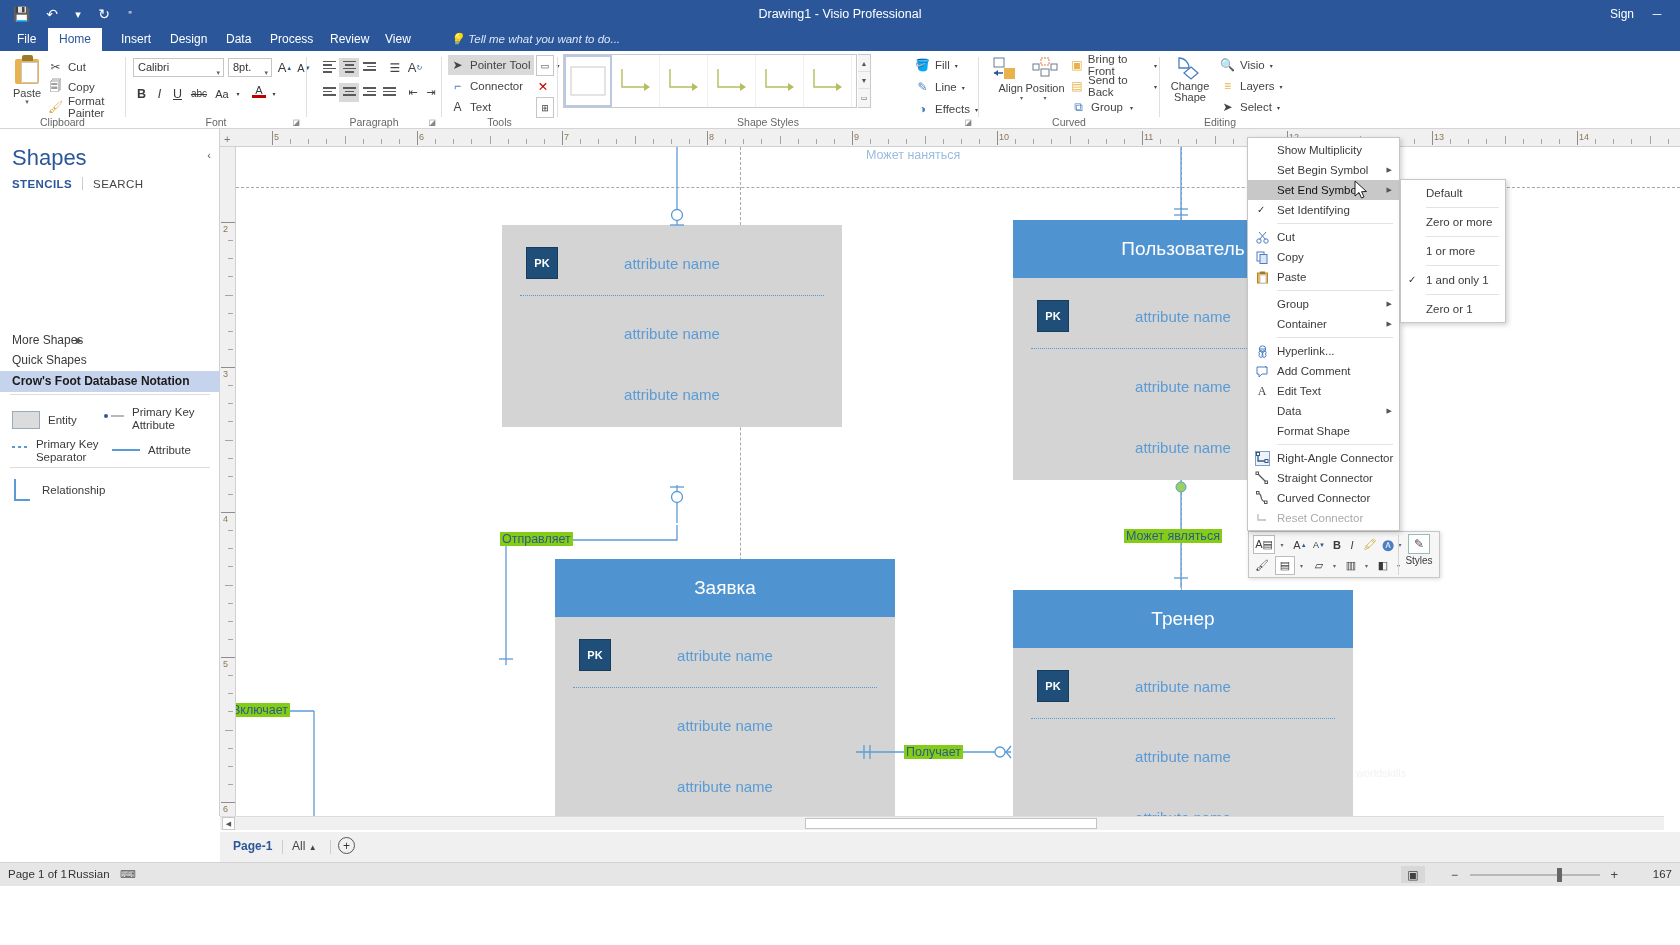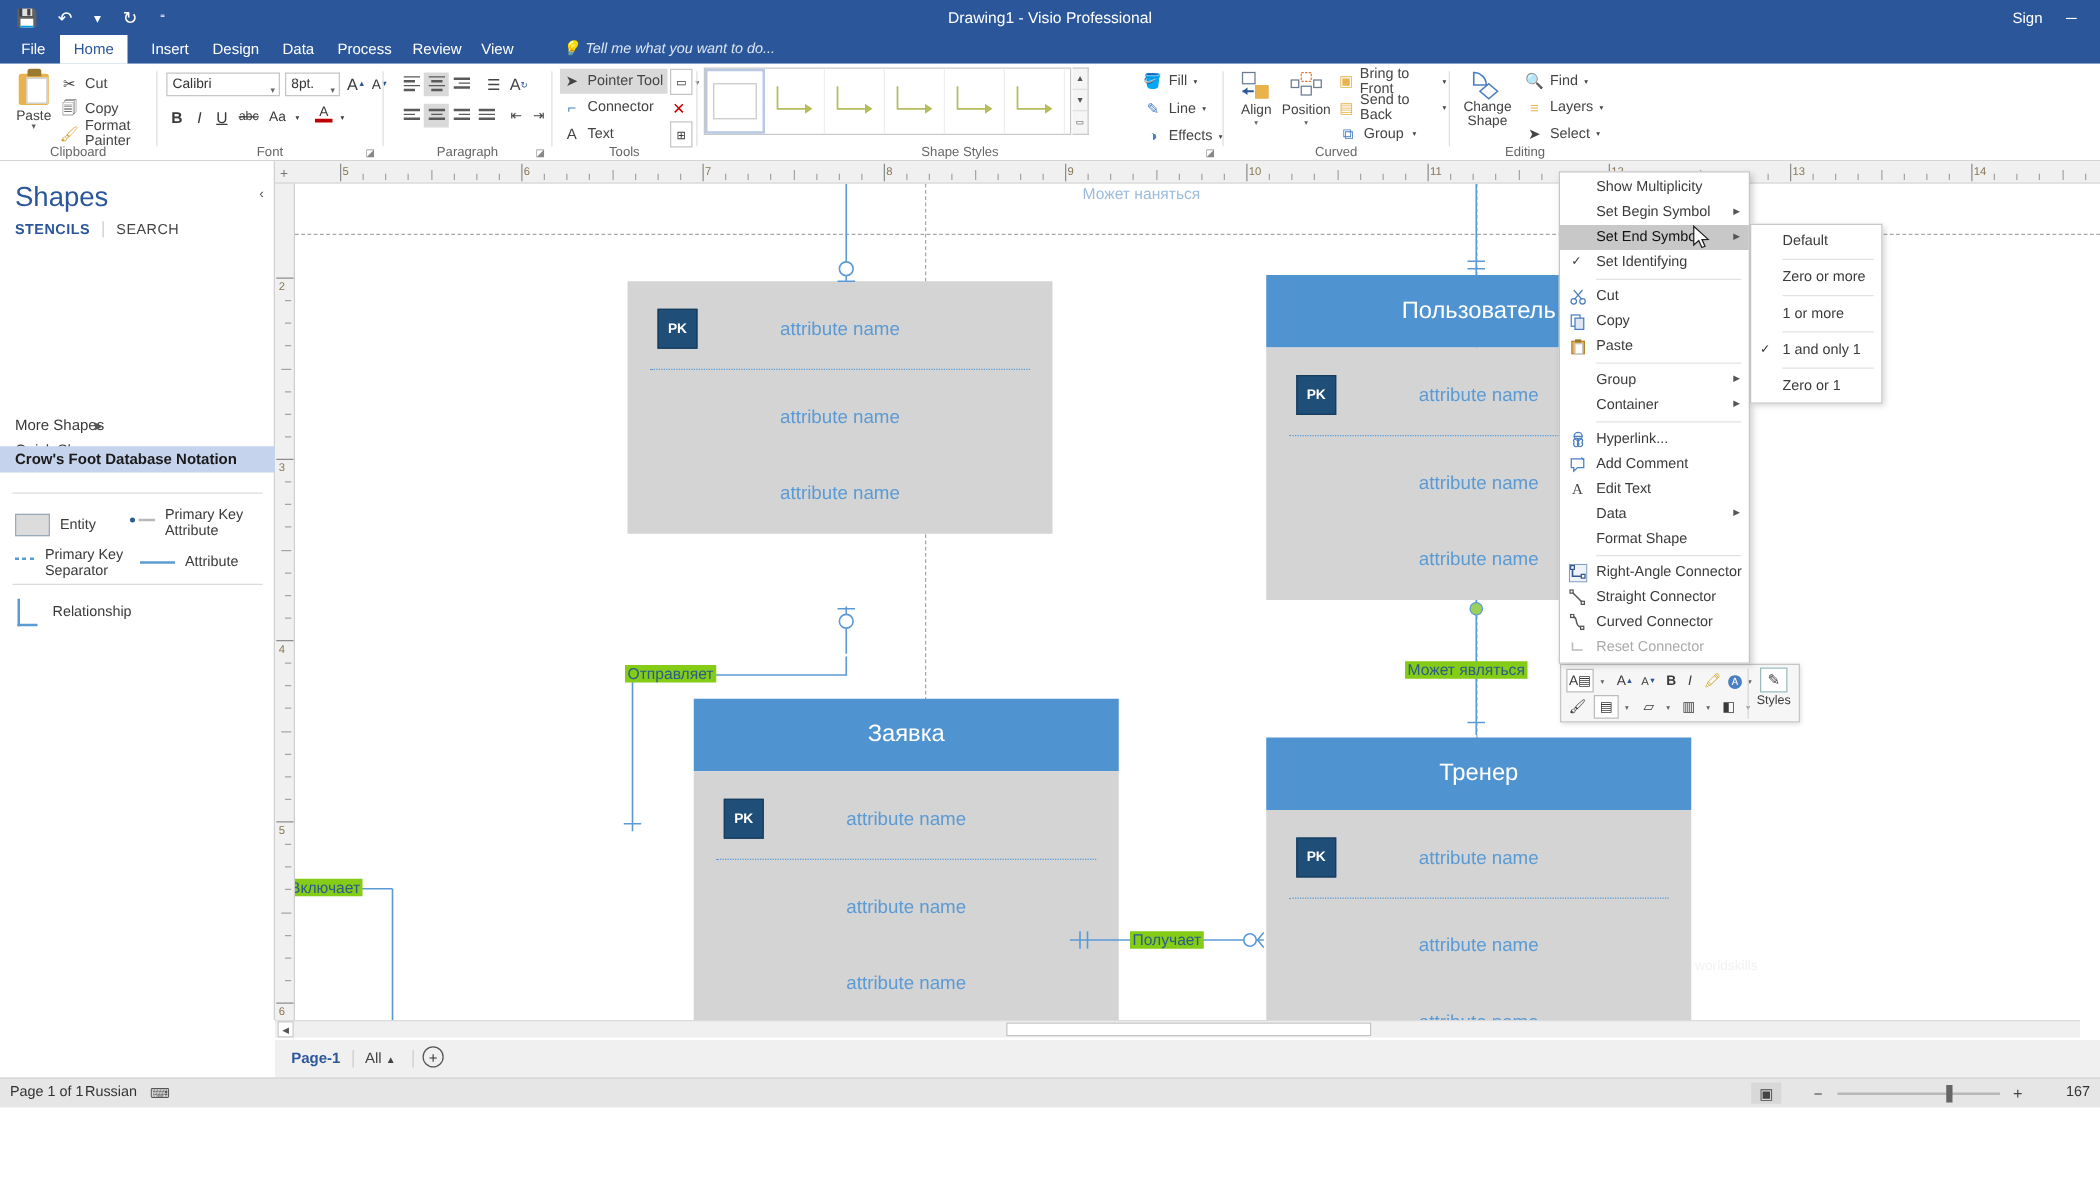--- a/index.html
+++ b/index.html
@@ -471,21 +471,21 @@
         <span class="ic" style="color:#4a7fc1">◑</span>
         <span>Effects</span>
           <span style="font-size:6px">▾</span>
       </div>
       <div class="grp-label">Shape Styles</div>
       <div class="grp-dlg" style="right:6px;">◪</div>
     </div>
     <div class="grp-sep" style="left:978px;"></div>
 
     <div class="grp" style="left:979px; width:180px;">
-      <div style="position:absolute; left:8px; top:5px; width:36px; text-align:center;">
+      <div style="position:absolute; left:8px; top:5px; width:36px; text-align:right;">
         <svg width="26" height="26" style="display:block;margin:0 auto">
             <rect x="2" y="2" width="10" height="9" fill="none" stroke="#6b7a8f"></rect>
             <rect x="12" y="12" width="11" height="11" fill="#e8b24c"></rect>
             <path d="M2 17 h9" stroke="#2b579a" stroke-width="1.5"></path>
             <path d="M2 17 l4 -3 v6 z" fill="#2b579a"></path>
           </svg>
         <div style="font-size:11px">Align</div>
         <div style="font-size:6px;color:#666">▾</div>
       </div>
       <div style="position:absolute; left:46px; top:5px; width:40px; text-align:center;">
@@ -520,21 +520,21 @@
     <div class="grp" style="left:1160px; width:120px;">
       <div style="position:absolute; left:6px; top:4px; width:48px; text-align:center;">
         <svg width="30" height="26" style="display:block;margin:0 auto">
             <path d="M4 3 a10 10 0 0 1 10 10 h-10 z" fill="none" stroke="#4a7fc1" stroke-width="1.3"></path>
             <path d="M16 12 l7 6 l-7 6 l-7 -6 z" fill="none" stroke="#4a7fc1" stroke-width="1.3"></path>
           </svg>
         <div style="font-size:11px;line-height:11px">Change Shape</div>
       </div>
       <div class="cmd" style="left:58px; top:4px;">
         <span class="ic" style="color:#4a7fc1">🔍</span>
-        <span>Find</span>
+        <span>Visio</span>
           <span style="font-size:6px">▾</span>
       </div>
       <div class="cmd" style="left:58px; top:25px;">
         <span class="ic" style="color:#e8b24c">≡</span>
         <span>Layers</span>
           <span style="font-size:6px">▾</span>
       </div>
       <div class="cmd" style="left:58px; top:46px;">
         <span class="ic">➤</span>
         <span>Select</span>
@@ -553,21 +553,21 @@
     <div class="vr"></div>
     <div class="t">SEARCH</div>
   </div>
   <div class="stencil" style="top:201px;">
     <span>More Shapes</span>
     <span class="chev">▶</span>
   </div>
   <div class="stencil" style="top:221px;">
     <span>Quick Shapes</span>
   </div>
-  <div class="stencil sel" style="top:228px;">
+  <div class="stencil sel" style="top:242px;">
     <span>Crow's Foot Database Notation</span>
   </div>
   <div id="stencil-div"></div>
 
   <div class="shp-item" style="left:12px; top:282px;">
     <span class="shp-ent"><span class="hd"></span></span>
     <span>Entity</span>
   </div>
   <div class="shp-item" style="left:104px; top:277px; width:105px; align-items:flex-start;">
     <span class="shp-pk" style="margin-top:8px">

